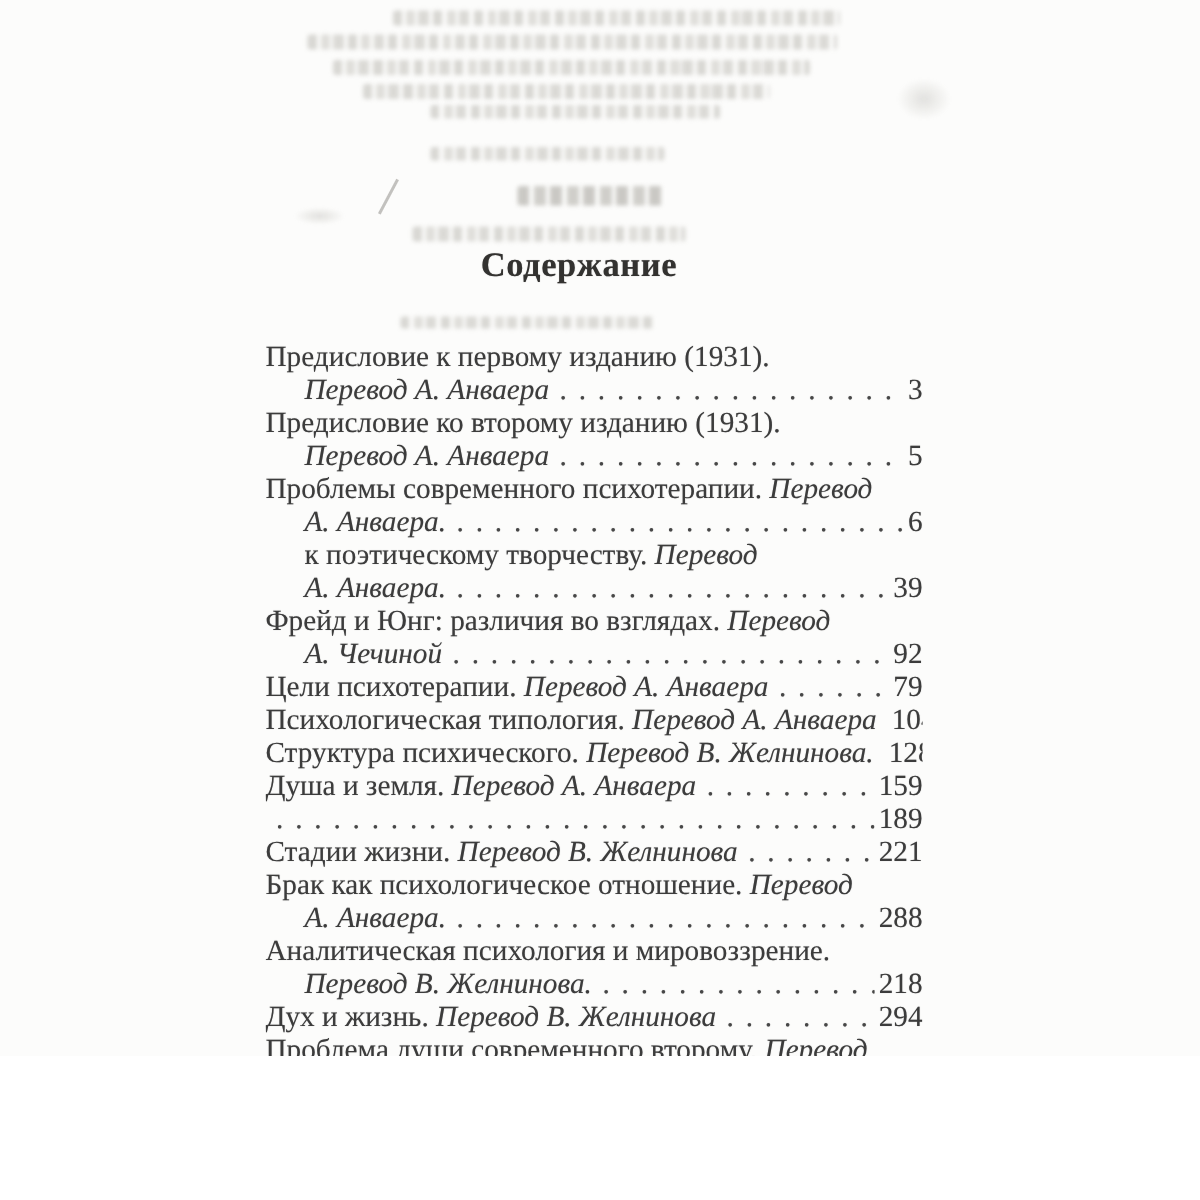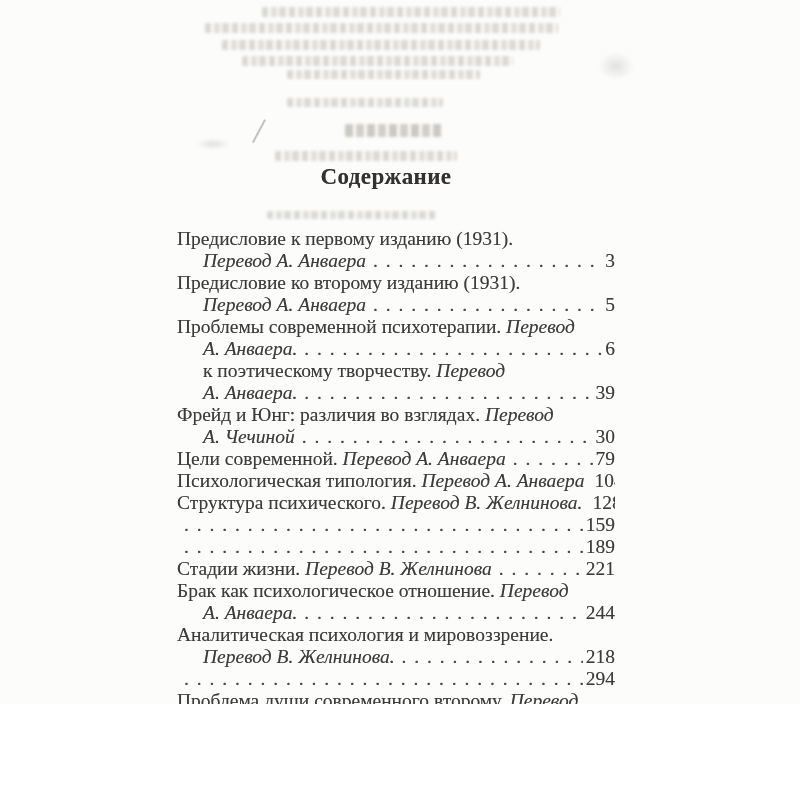--- a/index.html
+++ b/index.html
@@ -100,88 +100,90 @@
       </div>
       <div class="toc-line">
         <span class="line-text"><span>Предисловие ко второму изданию (1931).</span></span>
       </div>
       <div class="toc-line indent">
         <span class="line-text"><span class="it">Перевод А. Анваера</span></span>
         <span class="leader">. . . . . . . . . . . . . . . . . . . . . . . . . . . . . . . . . . . . . . . . . . . . . . . . . . . . . . . . . . . .</span>
         <span class="pagenum">5</span>
       </div>
       <div class="toc-line">
-        <span class="line-text"><span>Проблемы современной психотерапии. </span><span class="it">Перевод</span></span>
+        <span class="line-text"><span>Проблемы современного психотерапии. </span><span class="it">Перевод</span></span>
       </div>
       <div class="toc-line indent">
         <span class="line-text"><span class="it">А. Анваера.</span></span>
         <span class="leader">. . . . . . . . . . . . . . . . . . . . . . . . . . . . . . . . . . . . . . . . . . . . . . . . . . . . . . . . . . . .</span>
         <span class="pagenum">6</span>
       </div>
       <div class="toc-line indent">
         <span class="line-text"><span>к поэтическому творчеству. </span><span class="it">Перевод</span></span>
       </div>
       <div class="toc-line indent">
         <span class="line-text"><span class="it">А. Анваера.</span></span>
         <span class="leader">. . . . . . . . . . . . . . . . . . . . . . . . . . . . . . . . . . . . . . . . . . . . . . . . . . . . . . . . . . . .</span>
         <span class="pagenum">39</span>
       </div>
       <div class="toc-line">
         <span class="line-text"><span>Фрейд и Юнг: различия во взглядах. </span><span class="it">Перевод</span></span>
       </div>
       <div class="toc-line indent">
         <span class="line-text"><span class="it">А. Чечиной</span></span>
         <span class="leader">. . . . . . . . . . . . . . . . . . . . . . . . . . . . . . . . . . . . . . . . . . . . . . . . . . . . . . . . . . . .</span>
-        <span class="pagenum">30</span>
+        <span class="pagenum">92</span>
       </div>
       <div class="toc-line">
-        <span class="line-text"><span>Цели современной. </span><span class="it">Перевод А. Анваера</span></span>
+        <span class="line-text"><span>Цели психотерапии. </span><span class="it">Перевод А. Анваера</span></span>
         <span class="leader">. . . . . . . . . . . . . . . . . . . . . . . . . . . . . . . . . . . . . . . . . . . . . . . . . . . . . . . . . . . .</span>
         <span class="pagenum">79</span>
       </div>
       <div class="toc-line">
         <span class="line-text"><span>Психологическая типология. </span><span class="it">Перевод А. Анваера</span></span>
         <span class="leader">. . . . . . . . . . . . . . . . . . . . . . . . . . . . . . . . . . . . . . . . . . . . . . . . . . . . . . . . . . . .</span>
         <span class="pagenum">104</span>
       </div>
       <div class="toc-line">
         <span class="line-text"><span>Структура психического. </span><span class="it">Перевод В. Желнинова.</span></span>
         <span class="leader">. . . . . . . . . . . . . . . . . . . . . . . . . . . . . . . . . . . . . . . . . . . . . . . . . . . . . . . . . . . .</span>
         <span class="pagenum">128</span>
       </div>
       <div class="toc-line">
+        <span class="line-text"><span>Душа и земля. </span><span class="it">Перевод А. Анваера</span></span>
         <span class="leader">. . . . . . . . . . . . . . . . . . . . . . . . . . . . . . . . . . . . . . . . . . . . . . . . . . . . . . . . . . . .</span>
         <span class="pagenum">159</span>
       </div>
       <div class="toc-line">
         <span class="leader">. . . . . . . . . . . . . . . . . . . . . . . . . . . . . . . . . . . . . . . . . . . . . . . . . . . . . . . . . . . .</span>
         <span class="pagenum">189</span>
       </div>
       <div class="toc-line">
         <span class="line-text"><span>Стадии жизни. </span><span class="it">Перевод В. Желнинова</span></span>
         <span class="leader">. . . . . . . . . . . . . . . . . . . . . . . . . . . . . . . . . . . . . . . . . . . . . . . . . . . . . . . . . . . .</span>
         <span class="pagenum">221</span>
       </div>
       <div class="toc-line">
         <span class="line-text"><span>Брак как психологическое отношение. </span><span class="it">Перевод</span></span>
       </div>
       <div class="toc-line indent">
         <span class="line-text"><span class="it">А. Анваера.</span></span>
         <span class="leader">. . . . . . . . . . . . . . . . . . . . . . . . . . . . . . . . . . . . . . . . . . . . . . . . . . . . . . . . . . . .</span>
-        <span class="pagenum">244</span>
+        <span class="pagenum">288</span>
       </div>
       <div class="toc-line">
         <span class="line-text"><span>Аналитическая психология и мировоззрение.</span></span>
       </div>
       <div class="toc-line indent">
         <span class="line-text"><span class="it">Перевод В. Желнинова.</span></span>
         <span class="leader">. . . . . . . . . . . . . . . . . . . . . . . . . . . . . . . . . . . . . . . . . . . . . . . . . . . . . . . . . . . .</span>
         <span class="pagenum">218</span>
       </div>
       <div class="toc-line">
+        <span class="line-text"><span>Дух и жизнь. </span><span class="it">Перевод В. Желнинова</span></span>
         <span class="leader">. . . . . . . . . . . . . . . . . . . . . . . . . . . . . . . . . . . . . . . . . . . . . . . . . . . . . . . . . . . .</span>
         <span class="pagenum">294</span>
       </div>
       <div class="toc-line">
         <span class="line-text"><span>Проблема души современного второму. </span><span class="it">Перевод</span></span>
       </div>
       <div class="toc-line indent">
         <span class="line-text"><span class="it">А. Анваера.</span></span>
         <span class="leader">. . . . . . . . . . . . . . . . . . . . . . . . . . . . . . . . . . . . . . . . . . . . . . . . . . . . . . . . . . . .</span>
         <span class="pagenum">208</span>

